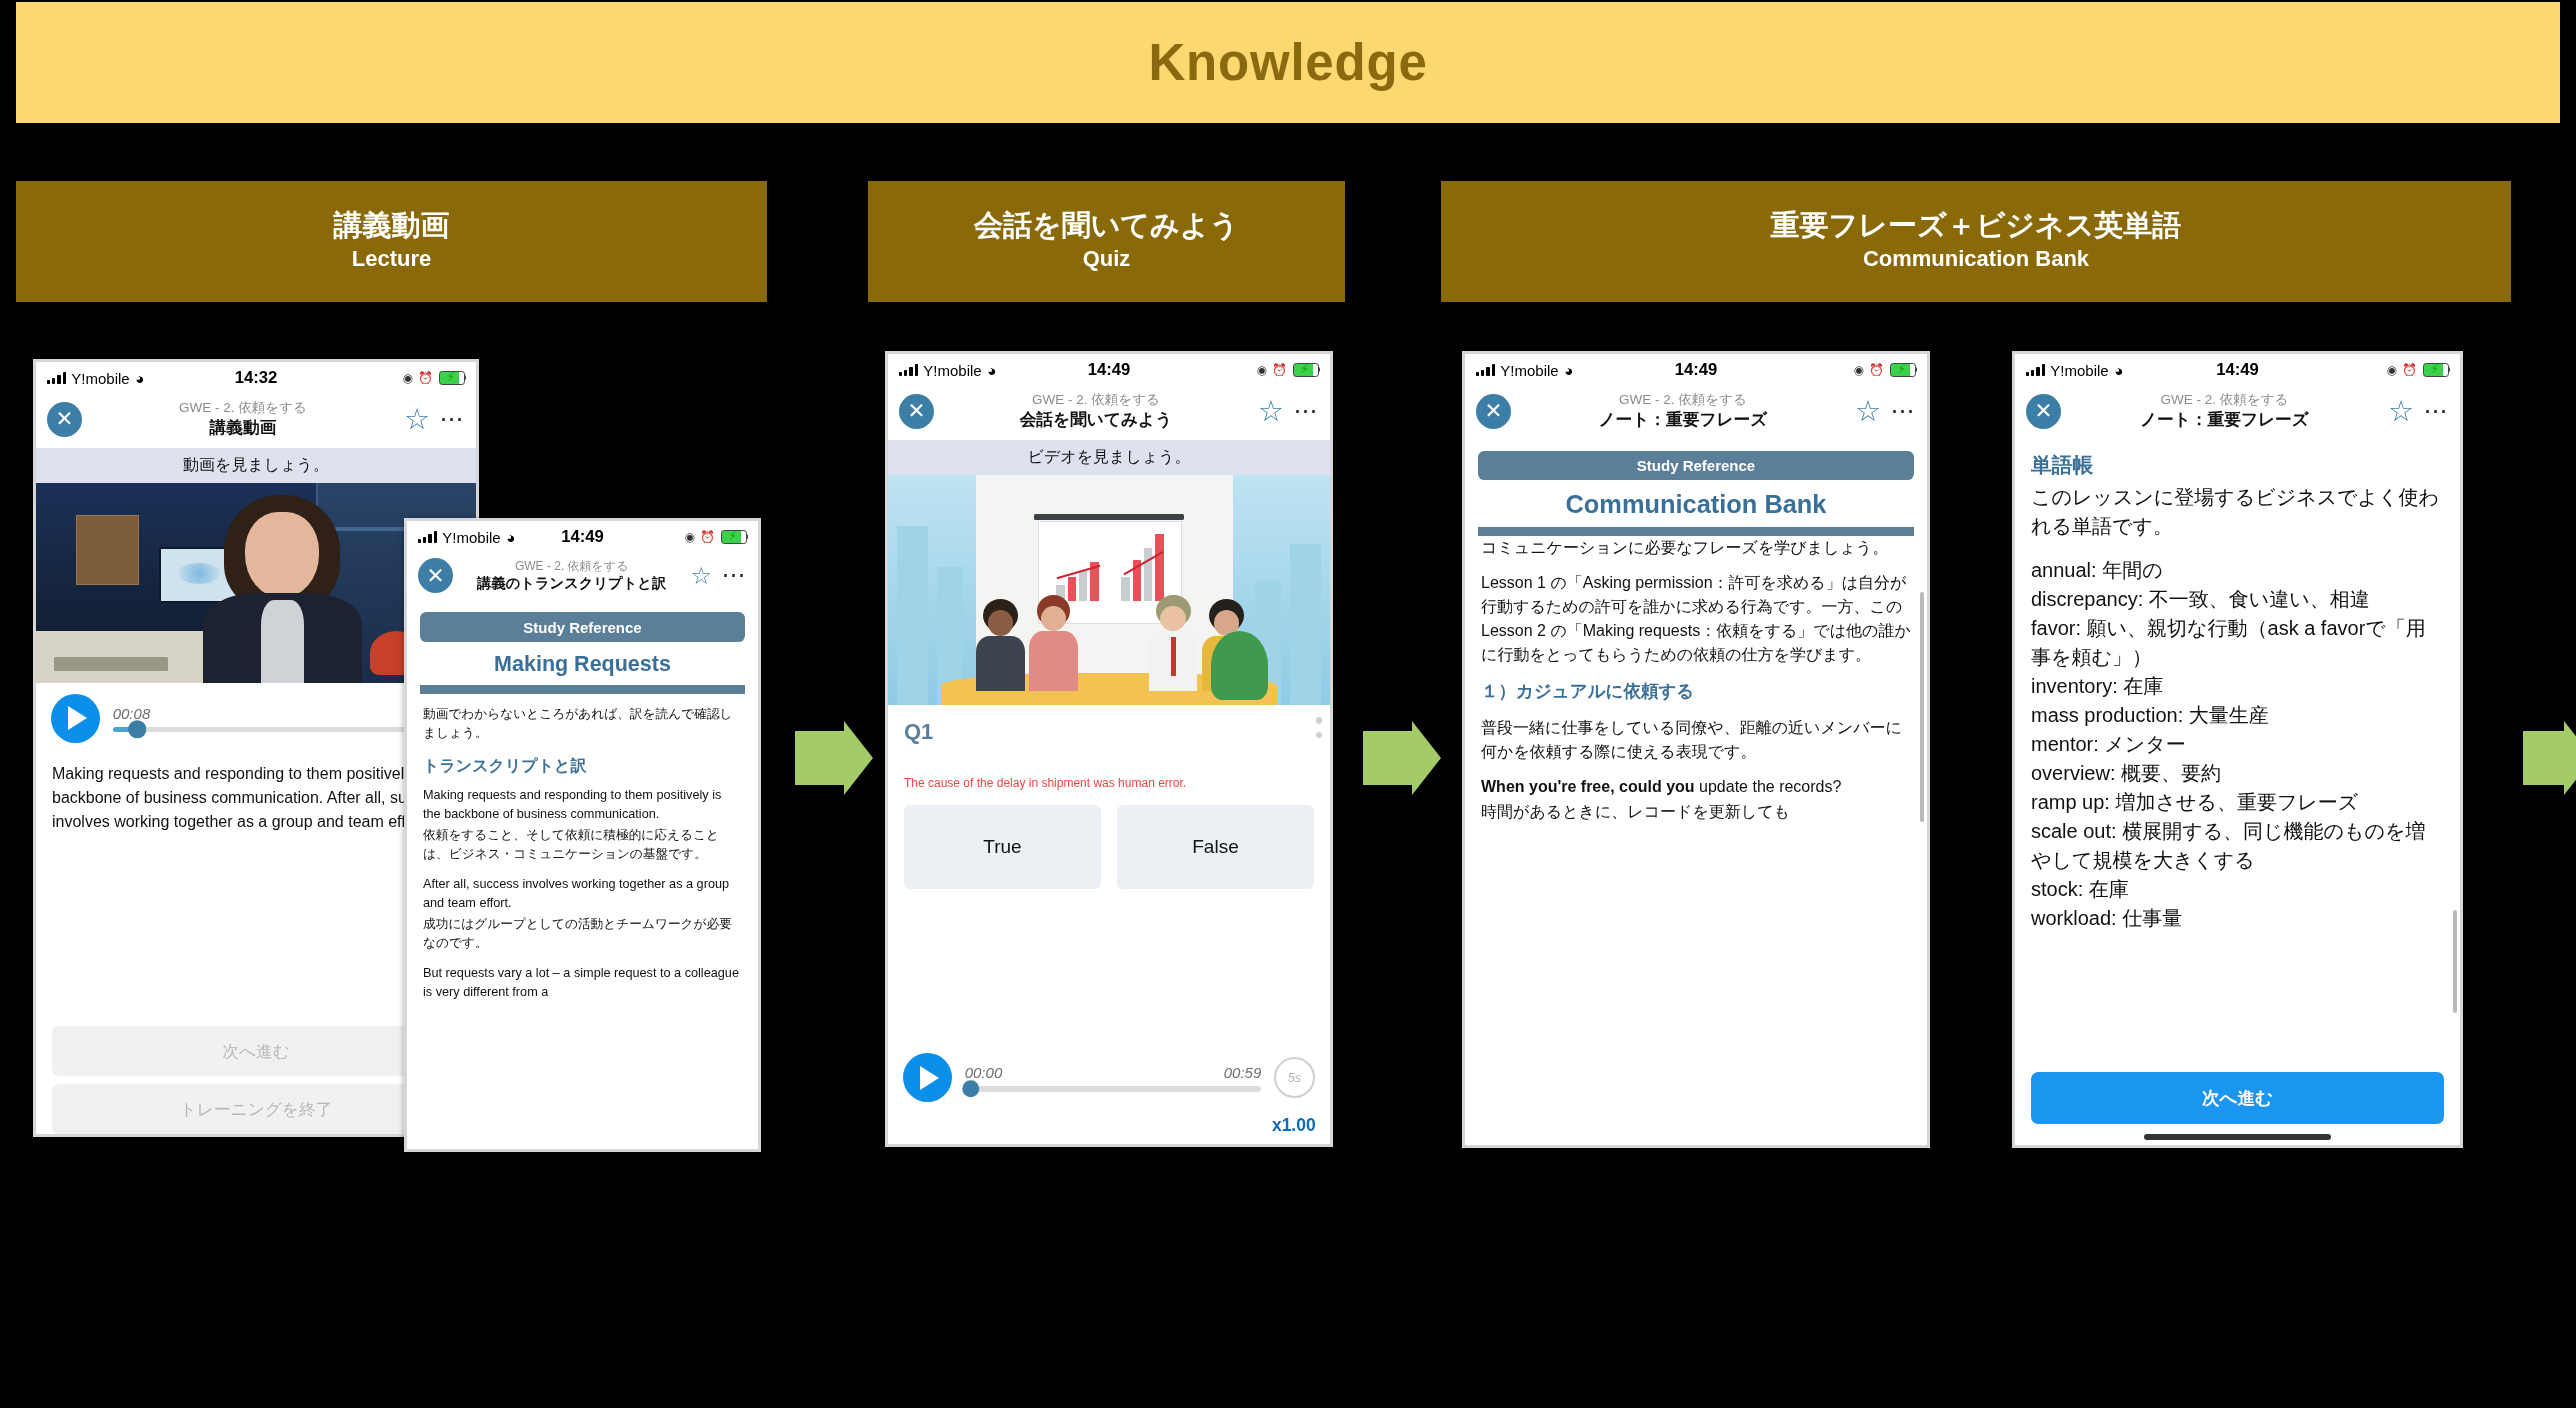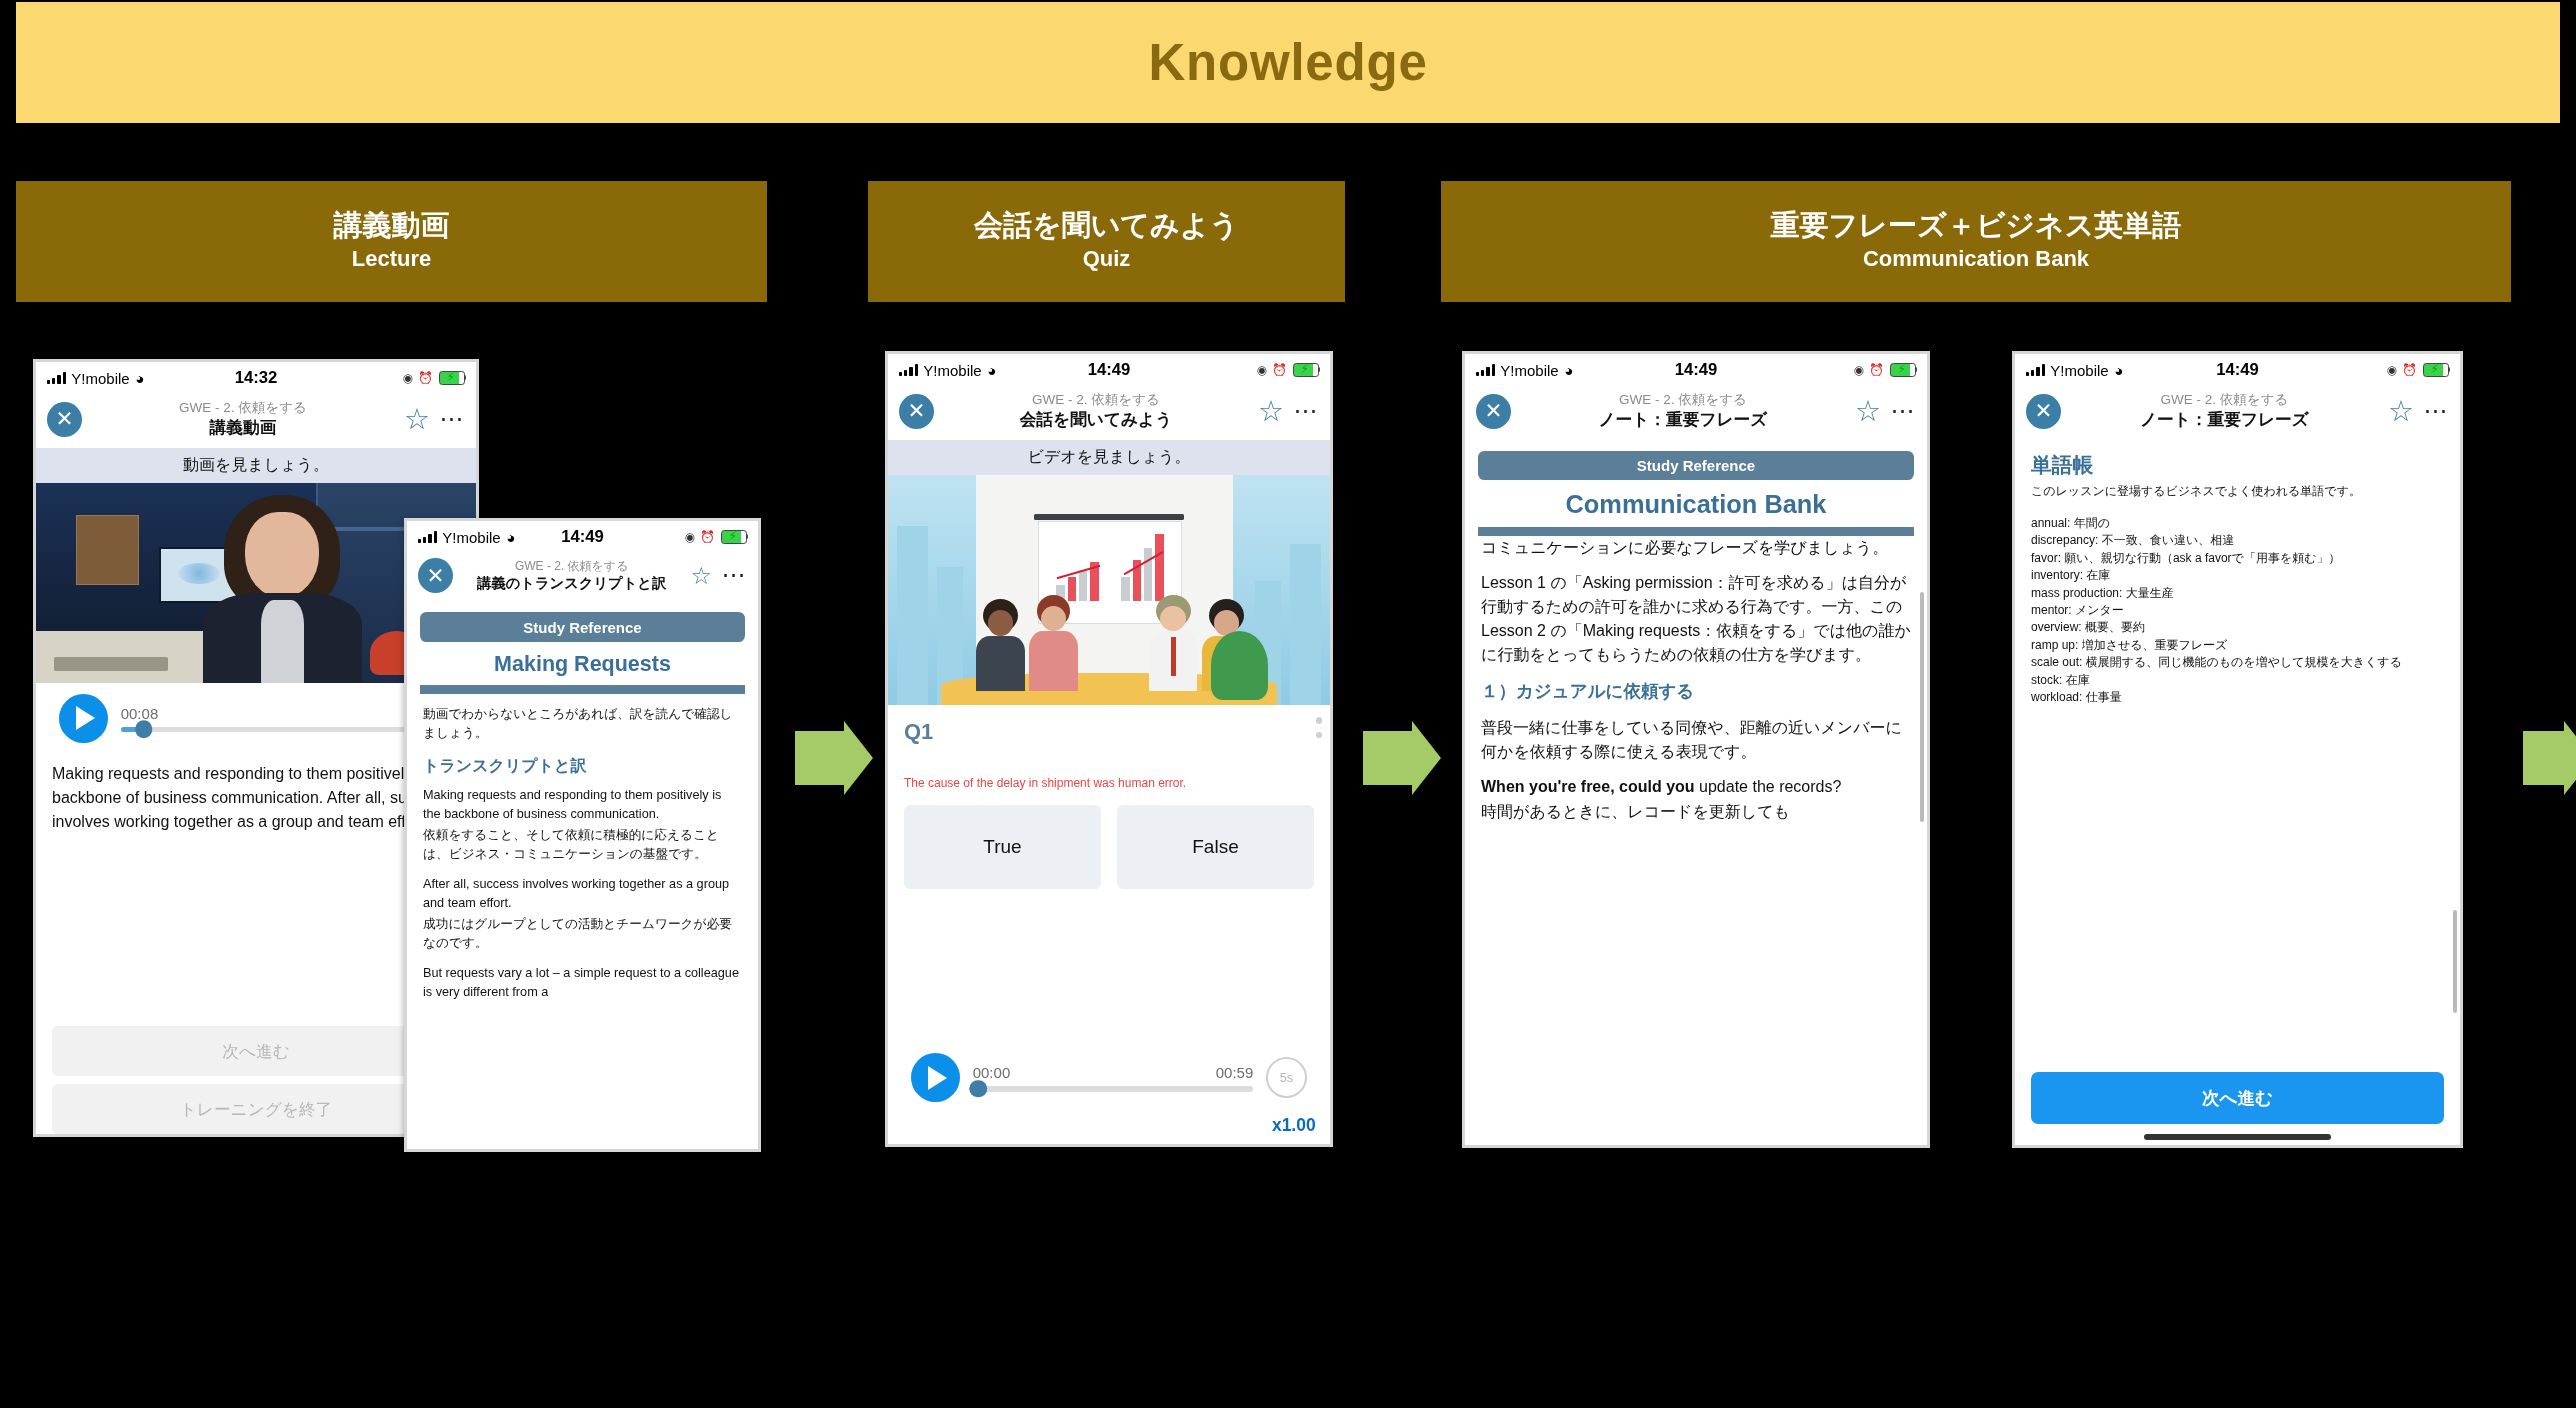--- a/index.html
+++ b/index.html
@@ -116,21 +116,21 @@
   .q-bar{position:absolute;bottom:22%;background:#e9505a;}
   .q-barl{position:absolute;bottom:22%;background:#c9ccd0;}
   .q-line{position:absolute;border-top:2.4px solid #cf2233;}
   .q-table{position:absolute;left:12%;right:12%;bottom:0;height:14%;background:#f2c352;border-radius:40% 40% 0 0;}
   .q-p{position:absolute;bottom:6%;}
   .q-head{border-radius:50%;}
   .q-plant{position:absolute;right:14%;bottom:2%;width:13%;height:30%;background:#3f9a4e;
      border-radius:50% 50% 20% 20%;}
 
   
-  .player{display:flex;align-items:center;padding:11px 23px;flex:none;gap:12.7px;}
+  .player{display:flex;align-items:center;padding:11px 15px;flex:none;gap:12.7px;font-style:italic;}
   .play-btn{width:49px;height:49px;border-radius:50%;background:#0b8fe8;flex:none;
      display:flex;align-items:center;justify-content:center;}
   .play-tri{width:0;height:0;border-top:12px solid transparent;border-bottom:12px solid transparent;
      border-left:19px solid #fff;margin-left:4.8px;}
   .track{flex:1;}
   .track-times{display:flex;justify-content:space-between;font-size:15px;color:#6d6d6d;margin-bottom:4.8px;}
   .track-bar{position:relative;height:5.6px;border-radius:3.2px;background:#dcdcdc;}
   .track-fill{position:absolute;left:0;top:0;height:100%;width:9%;background:#4da3d8;border-radius:3.2px;}
   .track-knob{position:absolute;left:7%;top:50%;transform:translate(-50%,-50%);
      width:17.5px;height:17.5px;border-radius:50%;background:#3d7ea6;}
@@ -160,21 +160,21 @@
   .qtext{font-size:12px;line-height:1.5;color:#ef4444;padding:0 16px 12.7px;flex:none;margin-top:24px;}
   .tfrow{display:flex;gap:16px;padding:0 16px;flex:none;}
   .tfbtn{flex:1;background:#eceff4;border-radius:6.4px;text-align:center;
      padding:31px 0;font-size:19px;color:#111;}
   .dotcol{position:absolute;right:8px;top:46%;display:flex;flex-direction:column;gap:8px;}
   .dotcol i{width:6.4px;height:6.4px;border-radius:50%;background:#cfcfcf;display:block;}
 
   
   .sec-h{color:#3a6f97;font-size:17.5px;font-weight:bold;margin:11px 0 6.4px;}
   .vocab-h{color:#3a6f97;font-size:20.7px;font-weight:bold;padding:11px 16px 4.8px;flex:none;}
-  .vlist{padding:0 16px;font-size:12px;line-height:1.45;color:#111;flex:1;overflow:hidden;}
+  .vlist{padding:0 16px;font-size:20px;line-height:1.45;color:#111;flex:1;overflow:hidden;}
   .vlist div{margin:0;}
   .btn-blue{margin:11px 16px 9.5px;background:#1a95f0;color:#fff;text-align:center;
      border-radius:7.2px;padding:14.3px 0;font-size:17.5px;font-weight:bold;flex:none;}
   .scrollbar{position:absolute;right:3.2px;width:4px;background:#b9b9b9;border-radius:2.4px;}
   .homebar{height:6.4px;background:#333;border-radius:3.2px;margin:0 auto 4.8px;width:42%;flex:none;}
   .bold{font-weight:bold;}
 </style>
 </head>
 <body>
 

